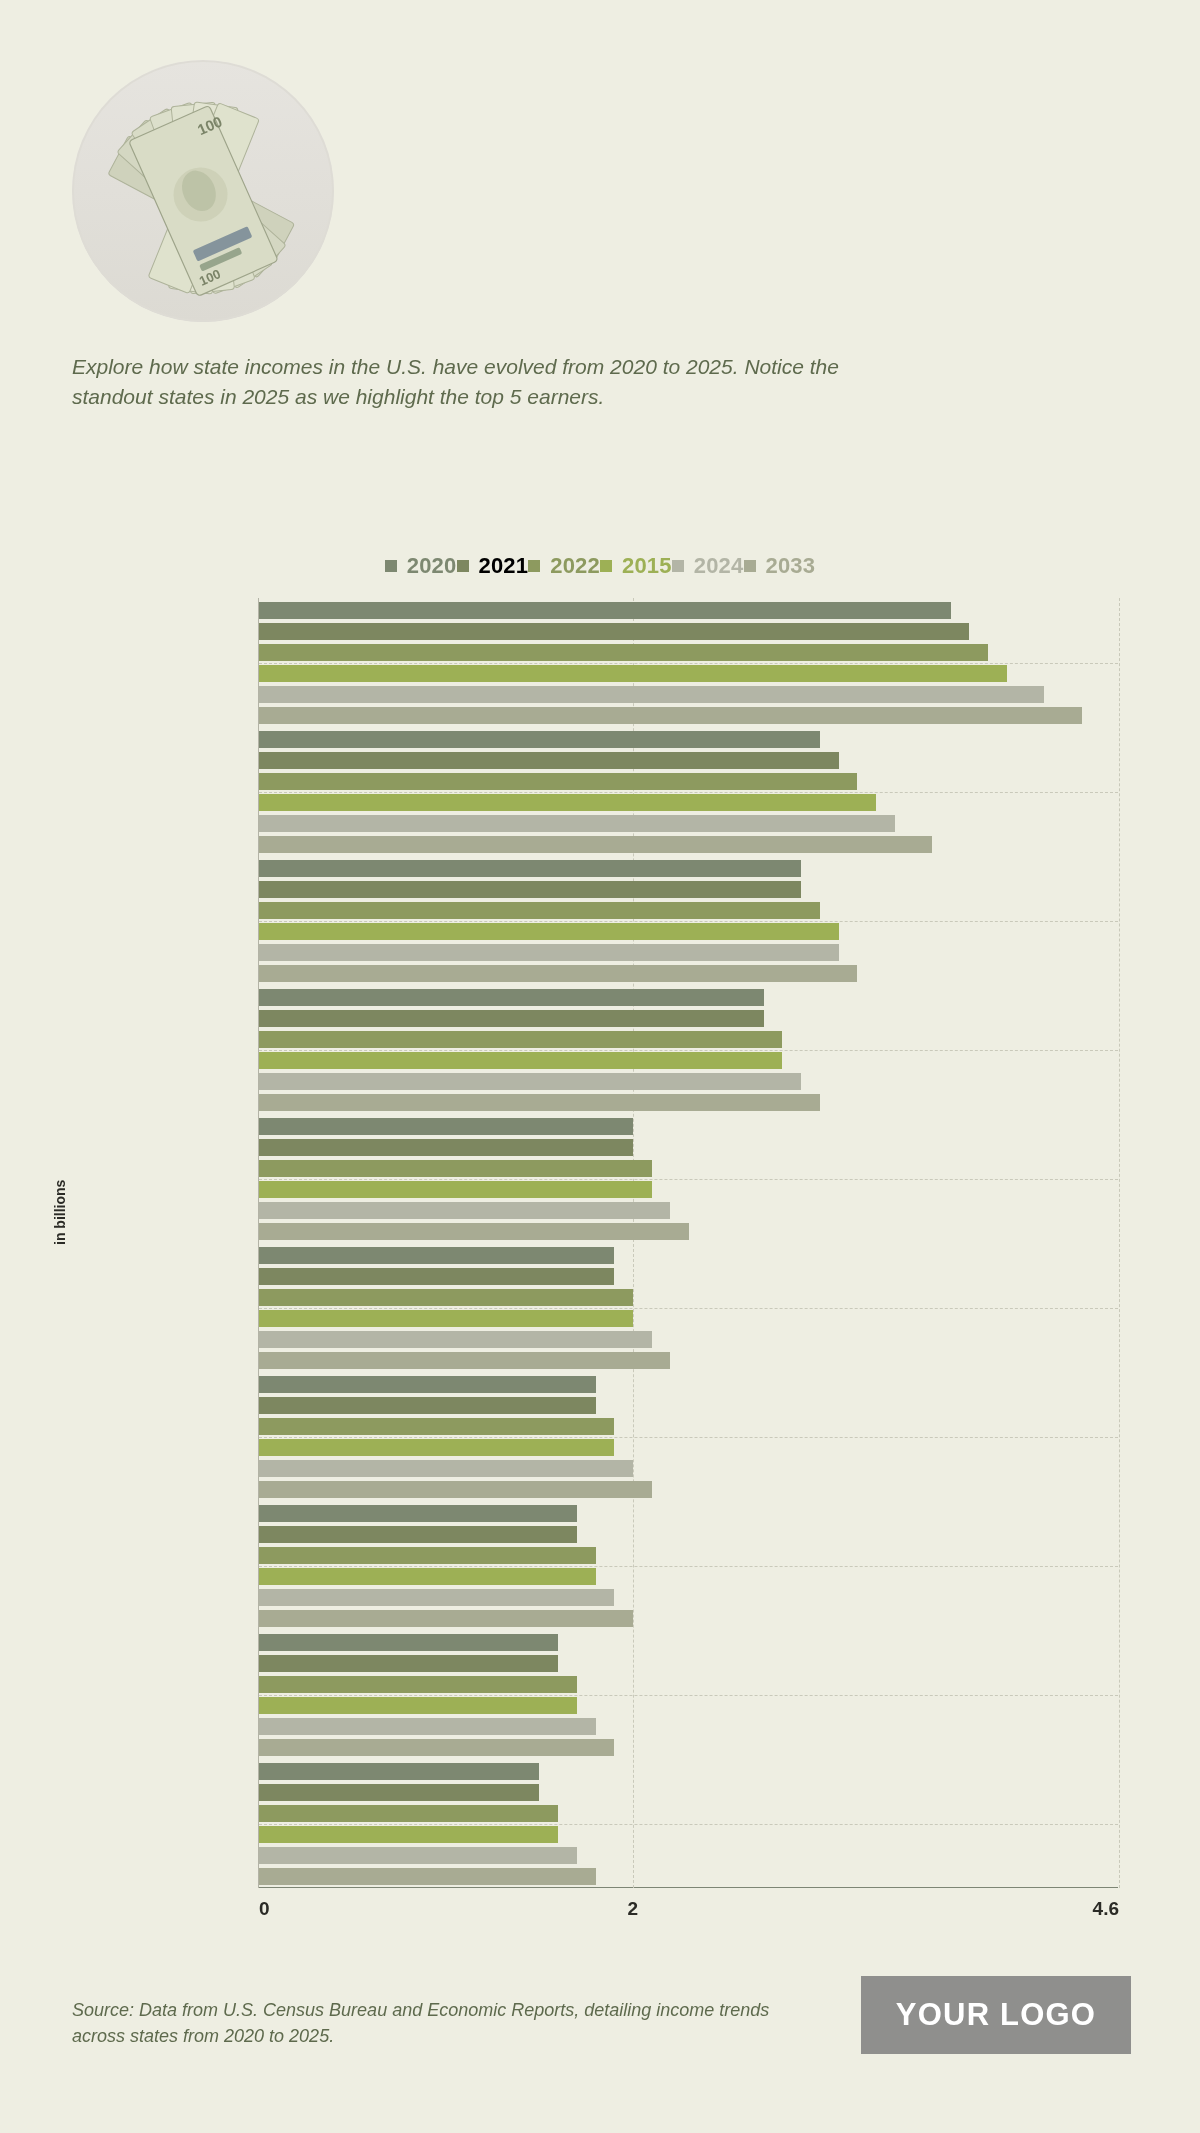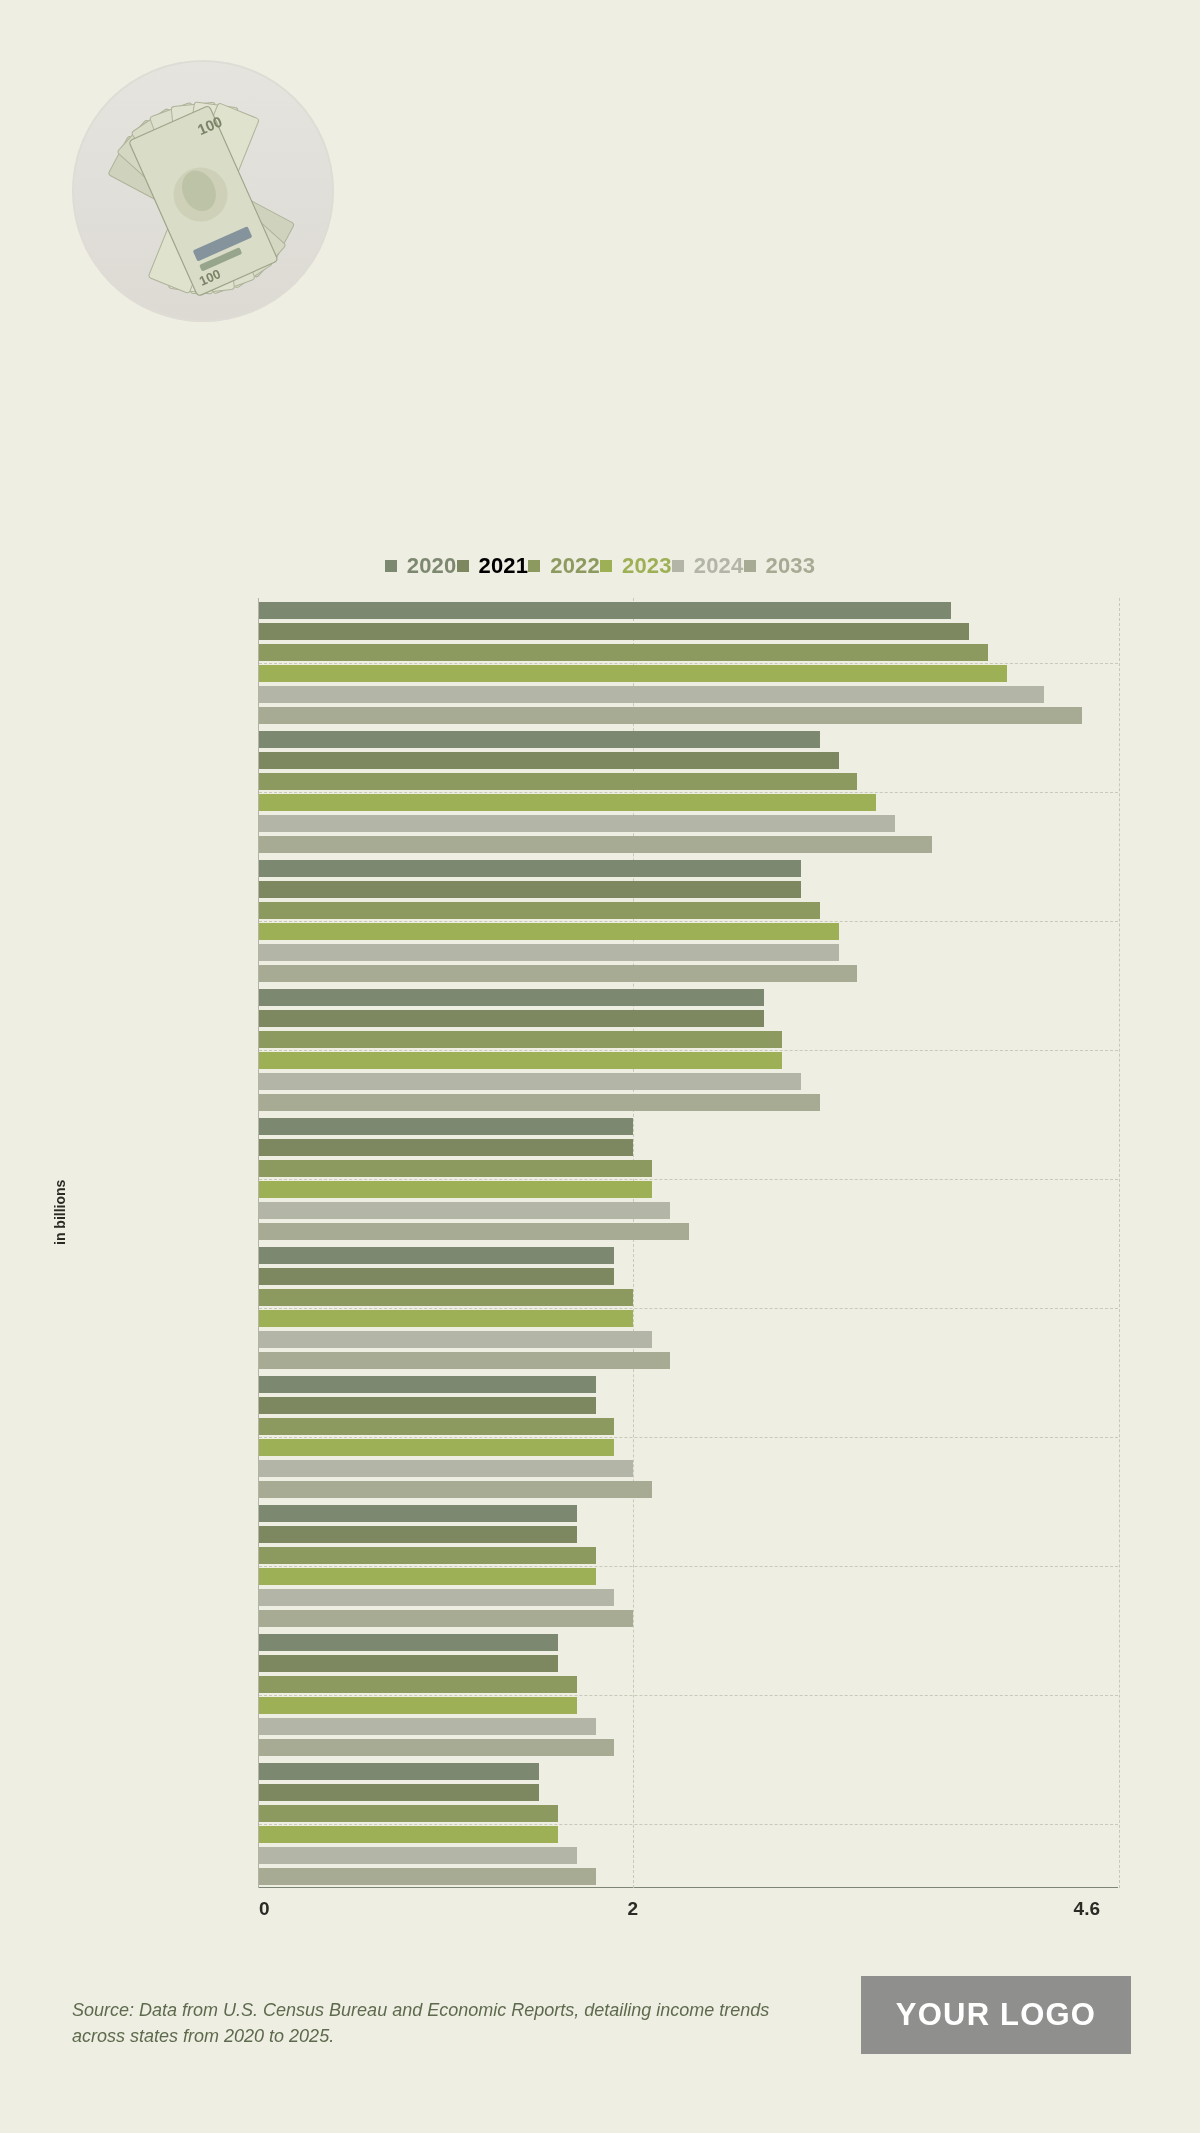--- a/index.html
+++ b/index.html
@@ -229,37 +229,38 @@
               <text x="24" y="-60" font-size="15" font-family="Liberation Sans, sans-serif" fill="#7b8468" font-weight="bold">100</text>
               <text x="-36" y="78" font-size="13" font-family="Liberation Sans, sans-serif" fill="#7b8468" font-weight="bold">100</text>
             </g>
           </g>
           <circle cx="131" cy="131" r="130" fill="none" stroke="#dedcd5" stroke-width="2"></circle>
         </g>
       </svg>
     </div>
   </div>
 
+  <div class="subtitle">Explore how state incomes in the U.S. have evolved from 2020 to 2025. Notice the standout states in 2025 as we highlight the top 5 earners.</div>
 
   <div class="legend" id="legend">
       <div class="legend-item">
         <span class="legend-swatch" style="background: rgb(125, 136, 113);"></span>
         <span class="legend-label" style="color: rgb(125, 136, 113);">2020</span>
       </div>
       <div class="legend-item">
         <span class="legend-swatch" style="background: rgb(125, 135, 96);"></span>
         <span class="legend-label" style="color: #000000;">2021</span>
       </div>
       <div class="legend-item">
         <span class="legend-swatch" style="background: rgb(141, 154, 95);"></span>
         <span class="legend-label" style="color: rgb(141, 154, 95);">2022</span>
       </div>
       <div class="legend-item">
         <span class="legend-swatch" style="background: rgb(157, 176, 85);"></span>
-        <span class="legend-label" style="color: rgb(157, 176, 85);">2023</span>
+        <span class="legend-label" style="color: rgb(157, 176, 85);">2015</span>
       </div>
       <div class="legend-item">
         <span class="legend-swatch" style="background: rgb(179, 181, 166);"></span>
         <span class="legend-label" style="color: rgb(179, 181, 166);">2024</span>
       </div>
       <div class="legend-item">
         <span class="legend-swatch" style="background: rgb(168, 171, 147);"></span>
         <span class="legend-label" style="color: rgb(168, 171, 147);">2033</span>
       </div>
     </div>
@@ -333,21 +334,21 @@
       <div class="bar" style="top: 1140.5px; width: 355.217px; background: rgb(168, 171, 147);"></div>
       <div class="group-line" style="top: 1225.5px;"></div>
       <div class="bar" style="top: 1164.5px; width: 280.435px; background: rgb(125, 136, 113);"></div>
       <div class="bar" style="top: 1185.5px; width: 280.435px; background: rgb(125, 135, 96);"></div>
       <div class="bar" style="top: 1206.5px; width: 299.13px; background: rgb(141, 154, 95);"></div>
       <div class="bar" style="top: 1227.5px; width: 299.13px; background: rgb(157, 176, 85);"></div>
       <div class="bar" style="top: 1248.5px; width: 317.826px; background: rgb(179, 181, 166);"></div>
       <div class="bar" style="top: 1269.5px; width: 336.522px; background: rgb(168, 171, 147);"></div>
       <div class="xtick" style="left: 0px;">0</div>
       <div class="xtick" style="left: 373.913px; transform: translateX(-50%);">2</div>
-      <div class="xtick" style="left: 841px; transform: translateX(-100%);">4.6</div>
+      <div class="xtick" style="left: 860px; transform: translateX(-100%);">4.6</div>
     </div>
 
   <div class="y-axis-title">in billions</div>
 
   <div class="footer-source">Source: Data from U.S. Census Bureau and Economic Reports, detailing income trends across states from 2020 to 2025.</div>
   <div class="logo-box">
     <span class="logo-text">YOUR LOGO</span>
   </div>
 
 </div>

